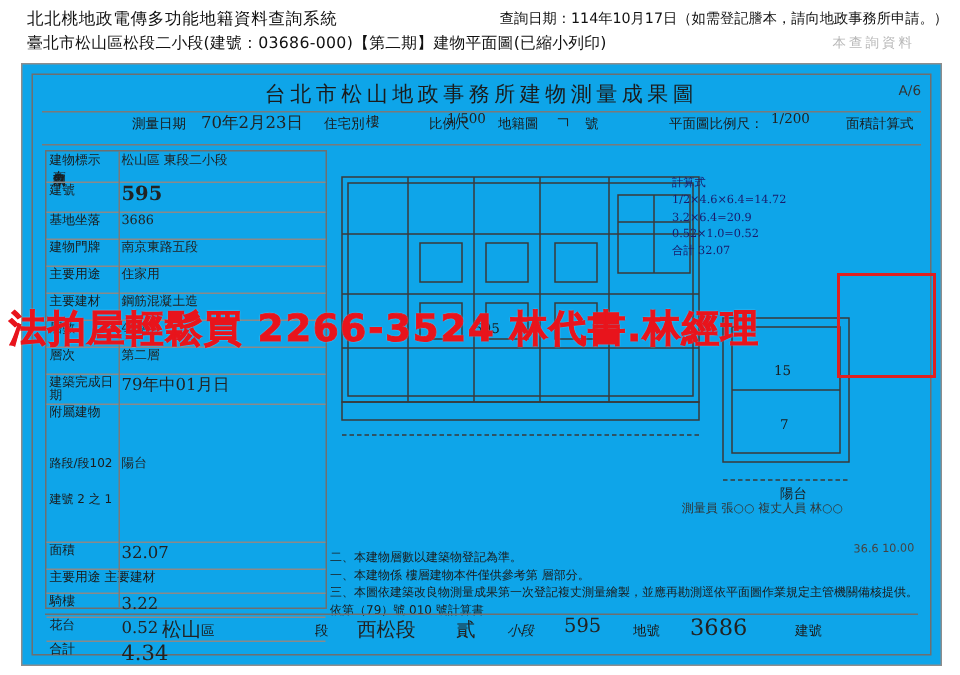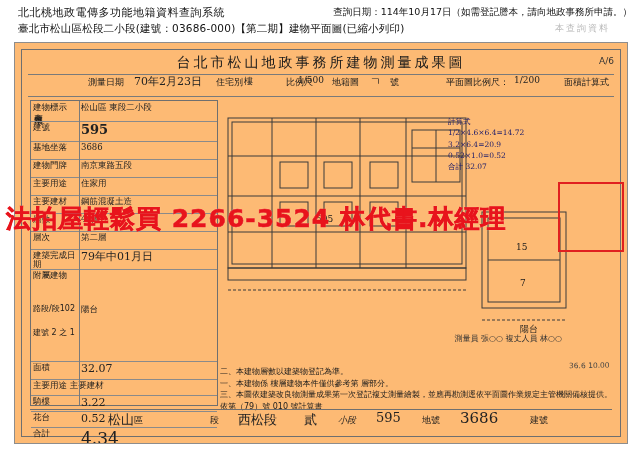--- a/index.html
+++ b/index.html
@@ -28,21 +28,21 @@
     font-size:9.5px;color:#111;white-space:nowrap;
   }
   .hdr-stamp{
     position:absolute;right:30px;top:22px;
     font-size:9px;color:#b8b8b8;letter-spacing:2px;white-space:nowrap;
   }
 
   
   .sheet{
     position:absolute;left:14px;top:42px;width:612px;height:400px;
-    background:#fdba74;
+    background:#0ea5e9;
     border:1px solid #8d8d8d;
     overflow:hidden;
   }
   .sheet-inner{
     position:absolute;left:6px;top:6px;right:6px;bottom:6px;
     border:1px solid #6f6f6f;
   }
   .sheet-title{
     position:absolute;left:0;right:0;top:4px;
     text-align:center;font-size:14px;letter-spacing:3px;color:#1b1b1b;
@@ -217,21 +217,21 @@
         <div class="lc-row" style="top:294px;height:16px;">
           <div class="lc-lbl">騎樓</div>
           <div class="lc-val hand-dark" style="font-size:11px;">3.22</div>
         </div>
         <div class="lc-row" style="top:310px;height:16px;">
           <div class="lc-lbl">花台</div>
           <div class="lc-val hand-dark" style="font-size:11px;">0.52</div>
         </div>
         <div class="lc-row" style="top:326px;height:18px;border-bottom:none;">
           <div class="lc-lbl">合計</div>
-          <div class="lc-val hand-dark" style="font-size:17px;">4.34</div>
+          <div class="lc-val hand-dark" style="font-size:14px;">4.34</div>
         </div>
 
         <div class="vline" style="left:48px;top:0;bottom:0;"></div>
       </div>
 
       <div class="plan">
         <svg width="400" height="300" viewBox="0 0 400 300">
           <g stroke="#3a3a3a" fill="none" stroke-width="1">
 
             <rect x="8" y="18" width="238" height="150"></rect>

